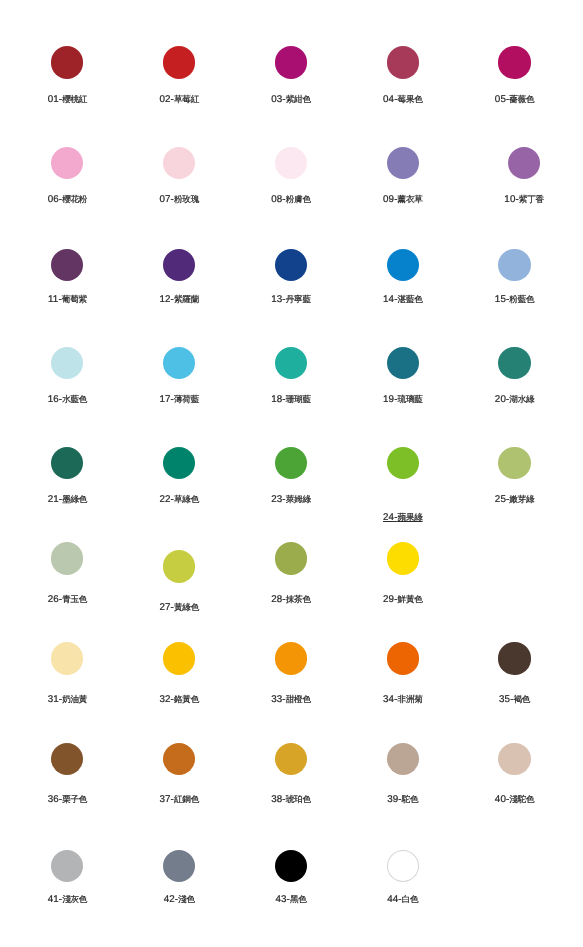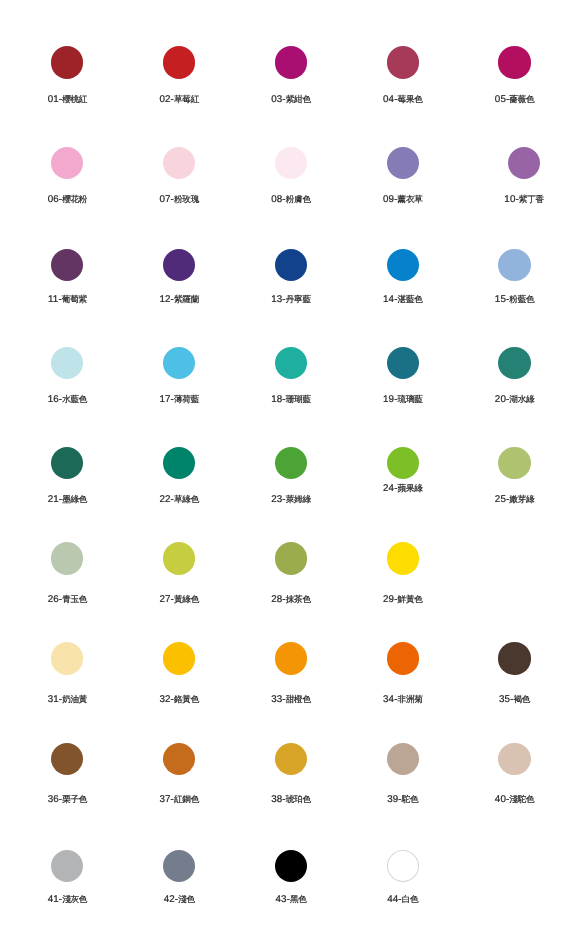--- a/index.html
+++ b/index.html
@@ -151,31 +151,31 @@
     <div class="swatch-cell" style="left: 123.1px; top: 0px; height: 947px;">
       <div class="swatch-dot" style="top: 447.05px; background: rgb(0, 131, 107);"></div>
       <div class="swatch-label" style="top: 494.1px;"><span class="idx">22</span><span class="idx">-</span><span class="cjk">草綠色</span></div>
     </div>
     <div class="swatch-cell" style="left: 234.9px; top: 0px; height: 947px;">
       <div class="swatch-dot" style="top: 447.05px; background: rgb(76, 164, 55);"></div>
       <div class="swatch-label" style="top: 494.1px;"><span class="idx">23</span><span class="idx">-</span><span class="cjk">萊姆綠</span></div>
     </div>
     <div class="swatch-cell" style="left: 346.7px; top: 0px; height: 947px;">
       <div class="swatch-dot" style="top: 447.05px; background: rgb(124, 191, 39);"></div>
-      <div class="swatch-label" style="top: 483px;"><span class="idx">24</span><span class="idx">-</span><span class="cjk">蘋果綠</span></div>
+      <div class="swatch-label" style="top: 512px; text-decoration: underline;"><span class="idx">24</span><span class="idx">-</span><span class="cjk">蘋果綠</span></div>
     </div>
     <div class="swatch-cell" style="left: 458.5px; top: 0px; height: 947px;">
       <div class="swatch-dot" style="top: 447.05px; background: rgb(174, 194, 112);"></div>
       <div class="swatch-label" style="top: 494.1px;"><span class="idx">25</span><span class="idx">-</span><span class="cjk">嫩芽綠</span></div>
     </div>
     <div class="swatch-cell" style="left: 11.3px; top: 0px; height: 947px;">
       <div class="swatch-dot" style="top: 542.45px; background: rgb(185, 200, 174);"></div>
       <div class="swatch-label" style="top: 594.1px;"><span class="idx">26</span><span class="idx">-</span><span class="cjk">青玉色</span></div>
     </div>
-    <div class="swatch-cell" style="left: 123.1px; top: 0px; height: 847px;">
+    <div class="swatch-cell" style="left: 123.1px; top: 8px; height: 847px;">
       <div class="swatch-dot" style="top: 542.45px; background: rgb(199, 205, 64);"></div>
       <div class="swatch-label" style="top: 594.1px;"><span class="idx">27</span><span class="idx">-</span><span class="cjk">黃綠色</span></div>
     </div>
     <div class="swatch-cell" style="left: 234.9px; top: 0px; height: 947px;">
       <div class="swatch-dot" style="top: 542.45px; background: rgb(154, 172, 76);"></div>
       <div class="swatch-label" style="top: 594.1px;"><span class="idx">28</span><span class="idx">-</span><span class="cjk">抹茶色</span></div>
     </div>
     <div class="swatch-cell" style="left: 346.7px; top: 0px; height: 947px;">
       <div class="swatch-dot" style="top: 542.45px; background: rgb(253, 220, 0);"></div>
       <div class="swatch-label" style="top: 594.1px;"><span class="idx">29</span><span class="idx">-</span><span class="cjk">鮮黃色</span></div>

